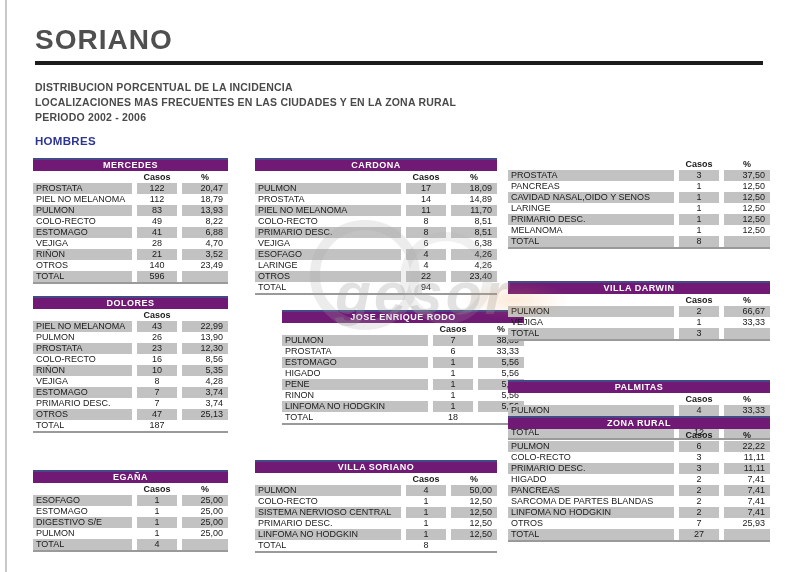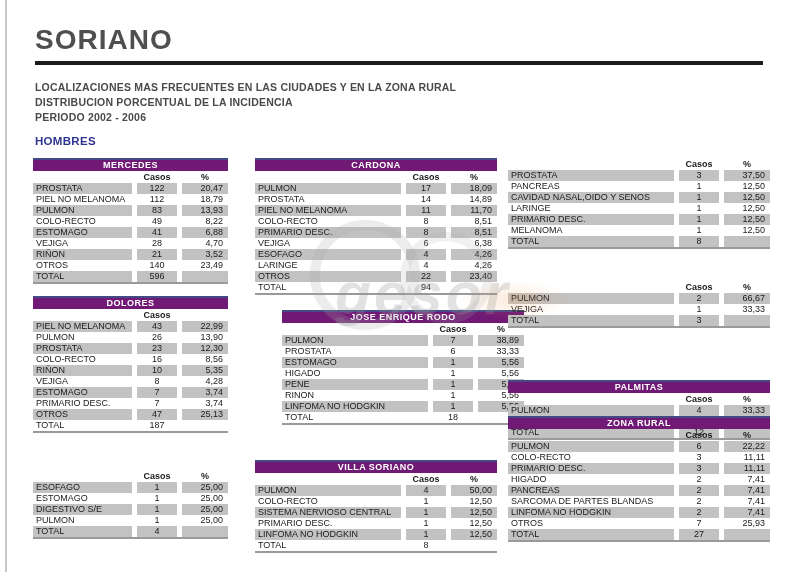--- a/index.html
+++ b/index.html
@@ -60,22 +60,22 @@
 </head>
 <body>
 
 <div id="page">
   <div class="edge-line"></div>
 
   <div class="big-title">SORIANO</div>
   <div class="title-rule"></div>
 
   <div class="subtitles">
+    <div>DISTRIBUCION PORCENTUAL DE LA INCIDENCIA</div>
     <div>LOCALIZACIONES MAS FRECUENTES EN LAS CIUDADES Y EN LA ZONA RURAL</div>
-    <div>DISTRIBUCION PORCENTUAL DE LA INCIDENCIA</div>
     <div>PERIODO 2002 - 2006</div>
   </div>
 
   <div class="section-label">HOMBRES</div>
 
   <div id="tbl-mercedes" class="data-table" data-table="tables.mercedes">
       <div class="t-title">MERCEDES</div>
       <div class="t-head t-grid">
         <span></span>
         <span class="hc">Casos</span>
@@ -179,20 +179,21 @@
         <span class="cc">47</span>
         <span class="cp">25,13</span>
       </div>
       <div class="t-row t-grid">
         <span class="cl">TOTAL</span>
         <span class="cc">187</span>
         <span class="cp"></span>
       </div>
     </div>
   <div id="tbl-egana" class="data-table" data-table="tables.egana">
+      <div class="t-title">EGAÑA</div>
       <div class="t-head t-grid">
         <span></span>
         <span class="hc">Casos</span>
         <span class="hp">%</span>
       </div>
       <div class="t-row t-grid odd">
         <span class="cl">ESOFAGO</span>
         <span class="cc">1</span>
         <span class="cp">25,00</span>
       </div>
@@ -397,20 +398,21 @@
         <span class="cc">1</span>
         <span class="cp">12,50</span>
       </div>
       <div class="t-row t-grid odd">
         <span class="cl">TOTAL</span>
         <span class="cc">8</span>
         <span class="cp"></span>
       </div>
     </div>
   <div id="tbl-villa-darwin" class="data-table" data-table="tables.villa_darwin">
+      <div class="t-title">VILLA DARWIN</div>
       <div class="t-head t-grid">
         <span></span>
         <span class="hc">Casos</span>
         <span class="hp">%</span>
       </div>
       <div class="t-row t-grid odd">
         <span class="cl">PULMON</span>
         <span class="cc">2</span>
         <span class="cp">66,67</span>
       </div>

